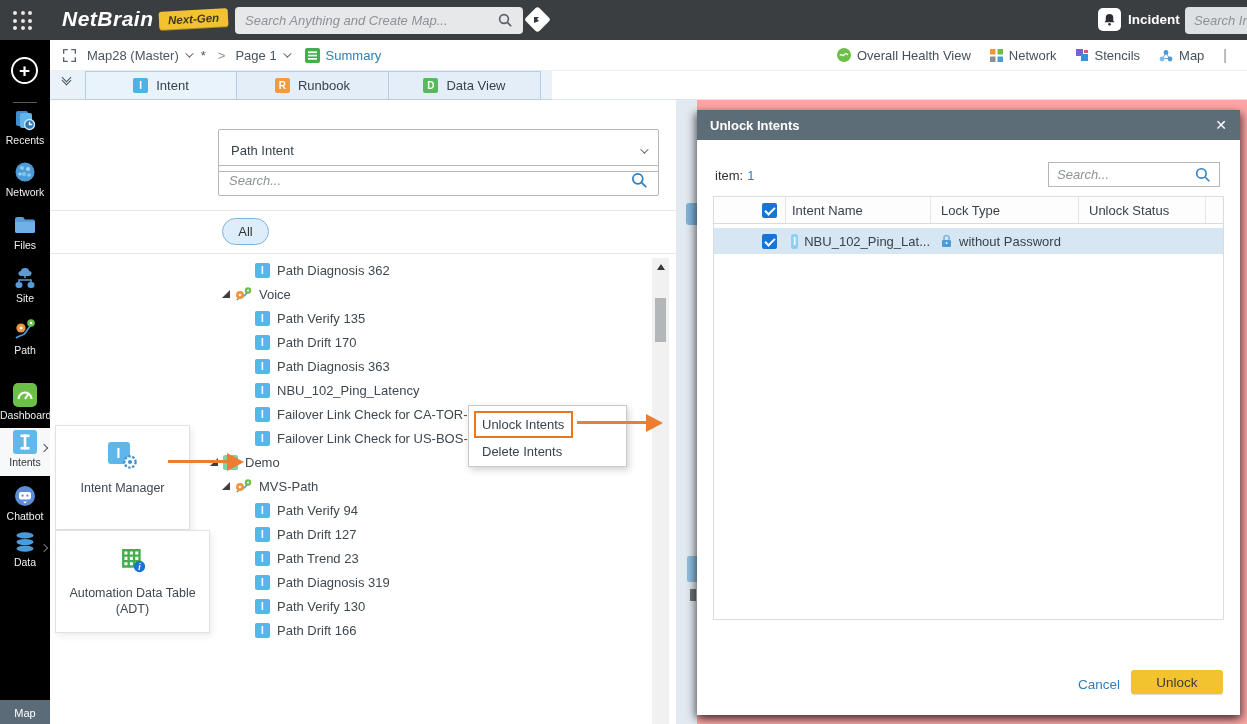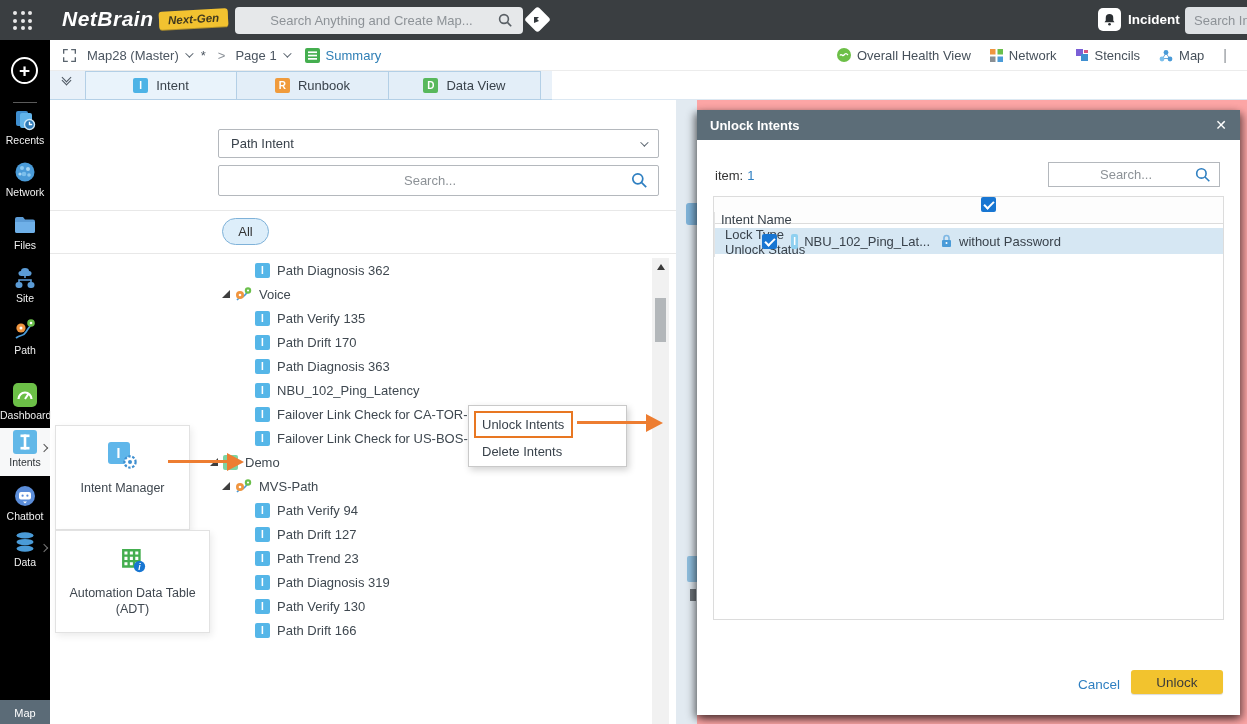--- a/index.html
+++ b/index.html
@@ -7,21 +7,21 @@
   .page { position:relative; width:1247px; height:724px; overflow:hidden; background:#fca5a5; }
 
   
   .topbar { position:absolute; left:0; top:0; width:1247px; height:40px; background:#3a3e41; z-index:5; }
   .apps-grid { position:absolute; left:13px; top:11px; width:20px; height:20px; display:grid; grid-template-columns:repeat(3,1fr); gap:3px; }
   .apps-grid i { width:4px; height:4px; border-radius:50%; background:#e9e9e9; }
   .logo { position:absolute; left:62px; top:7px; display:flex; align-items:center; }
   .logo-text { color:#fff; font-size:21px; font-weight:bold; font-style:italic; letter-spacing:.5px; }
   .logo-badge { margin-left:5px; background:#f2c230; color:#40391f; font-size:11.5px; font-weight:bold; font-style:italic; padding:3px 9px; border-radius:3px; transform:rotate(-3deg); box-shadow:0 1px 0 #b2912a; }
   .top-search { position:absolute; left:235px; top:7px; width:288px; height:27px; background:#e6e8ea; border-radius:4px; display:flex; align-items:center; padding:0 10px; color:#61666b; }
-  .ph { color:#8d9297; font-size:13px; white-space:nowrap; overflow:hidden;text-align:center; }
+  .ph { color:#8d9297; font-style:italic; font-size:13px; white-space:nowrap; overflow:hidden; }
   .top-search .ph { flex:1; }
   .diamond { position:absolute; left:528px; top:10px; width:19px; height:19px; background:#fff; border-radius:3px; transform:rotate(45deg); }
   .diamond svg { transform:rotate(-45deg); position:absolute; left:2px; top:2px; }
   .incident-icon { position:absolute; left:1098px; top:8px; width:23px; height:23px; background:#fff; border-radius:5px; display:flex; align-items:center; justify-content:center; }
   .incident-label { position:absolute; left:1128px; top:12px; color:#fff; font-size:13.5px; font-weight:bold; }
   .incident-search { position:absolute; left:1185px; top:7px; width:75px; height:27px; background:#dee1e4; border-radius:4px 0 0 4px; display:flex; align-items:center; padding:0 9px; }
 
   
   .sidebar { position:absolute; left:0; top:40px; width:50px; height:684px; background:#000; z-index:6; }
   .plus-btn { position:absolute; left:11px; top:17px; width:27px; height:27px; border:2px solid #fff; border-radius:50%; color:#fff; font-size:19px; line-height:23px; text-align:center; font-weight:bold; }
@@ -54,21 +54,21 @@
   .dbl-chev i { display:block; width:7px; height:7px; border-right:1.7px solid #4b555f; border-bottom:1.7px solid #4b555f; transform:rotate(45deg); margin-top:-4px; }
   .tab { position:absolute; top:0; height:29px; background:#e3eef8; border:1px solid #b3cfe6; display:flex; align-items:center; justify-content:center; gap:8px; font-size:13px; color:#39424b; }
   .tab-0 { left:35px; width:152px; background:#e9f3fb; }
   .tab-1 { left:186px; width:153px; }
   .tab-2 { left:338px; width:153px; }
   .tab-ico { width:15px; height:15px; border-radius:2px; color:#fff; font-size:10px; font-weight:bold; display:flex; align-items:center; justify-content:center; }
   .ti-0 { background:#4db3e6; } .ti-1 { background:#f09b3c; } .ti-2 { background:#58b85c; }
 
   
   .panel { position:absolute; left:50px; top:100px; width:626px; height:624px; background:#fff; z-index:3; }
-  .type-select { position:absolute; left:168px; top:29px; width:441px; height:29px; border:1px solid #b4b8bd; border-radius:2px; display:flex; align-items:center; padding:0 12px; font-size:13px; color:#39424b; }
+  .type-select { position:absolute; left:168px; top:29px; width:441px; height:43px; border:1px solid #b4b8bd; border-radius:2px; display:flex; align-items:center; padding:0 12px; font-size:13px; color:#39424b; }
   .type-select .chev { margin-left:auto; }
   .panel-search { position:absolute; left:168px; top:65px; width:441px; height:31px; border:1px solid #b4b8bd; border-radius:2px; display:flex; align-items:center; padding:0 10px; }
   .panel-search .ph { flex:1; }
   .mag-blue { color:#2e7fc1; } .mag-gray { color:#5a6066; }
   .hr1 { position:absolute; left:0; top:110px; width:626px; height:1px; background:#e8e8e8; }
   .all-pill { position:absolute; left:172px; top:118px; width:47px; height:27px; background:#ddeefa; border:1px solid #7fb2d9; border-radius:14px; font-size:13px; color:#333; display:flex; align-items:center; justify-content:center; }
   .hr2 { position:absolute; left:0; top:153px; width:626px; height:1px; background:#e8e8e8; }
   .tree { position:absolute; left:0; top:158px; width:626px; }
   .trow { position:relative; height:24px; margin-left:160px; width:440px; display:flex; align-items:center; font-size:13px; color:#3f4850; }
   .trow.lvl0 { padding-left:0; } .trow.lvl1 { padding-left:12px; } .trow.lvl2 { padding-left:45px; }
@@ -123,21 +123,21 @@
 
   
   .modal { position:absolute; left:697px; top:110px; width:543px; height:605px; background:#fff; z-index:50; box-shadow:-3px 3px 8px rgba(0,0,0,.45), 3px 4px 8px rgba(0,0,0,.45); }
   .modal-head { height:30px; background:#5c6d78; color:#fff; display:flex; align-items:center; padding:0 13px; font-size:13px; font-weight:bold; }
   .modal-close { margin-left:auto; font-weight:normal; font-size:14px; }
   .item-count { position:absolute; left:18px; top:56px; height:20px; line-height:20px; font-size:13px; color:#333; }
   .item-count b { color:#2e7fc1; font-weight:normal; margin-left:4px; }
   .modal-search { position:absolute; left:351px; top:52px; width:172px; height:25px; border:1px solid #b4b8bd; display:flex; align-items:center; padding:0 8px; }
   .modal-search .ph { flex:1; }
   .mtable { position:absolute; left:16px; top:86px; width:511px; height:424px; border:1px solid #dcdcdc; }
-  .mt-head { display:flex; height:27px; border-bottom:1px solid #dcdcdc; align-items:center; font-size:13px; color:#39424b; background:#fdfdfd;flex-direction:column; }
+  .mt-head { display:flex; height:27px; border-bottom:1px solid #dcdcdc; align-items:center; font-size:13px; color:#39424b; background:#fdfdfd; }
   .c0 { width:71px; display:flex; justify-content:flex-end; padding-right:8px; }
   .c1 { width:145px; padding-left:6px; align-self:stretch; display:flex; align-items:center; gap:6px; }
   .c2 { width:148px; padding-left:10px; align-self:stretch; display:flex; align-items:center; gap:6px; }
   .c3 { width:127px; padding-left:10px; align-self:stretch; display:flex; align-items:center; }
   .c4 { flex:1; align-self:stretch; }
   .mt-head .c1, .mt-head .c2, .mt-head .c3, .mt-head .c4 { border-left:1px solid #e4e4e4; }
   .mt-row { display:flex; height:26px; margin-top:4px; background:#d6e7f3; align-items:center; font-size:13px; color:#39424b; }
   .cb { position:relative; width:15px; height:15px; background:#1876d2; border-radius:2px; }
   .cb::after { content:""; position:absolute; left:5px; top:2px; width:4px; height:8px; border:solid #fff; border-width:0 2px 2px 0; transform:rotate(45deg); }
   .mi-intent { width:15px; height:15px; border-radius:2px; background:#8fd0f0; color:#fff; font-size:10px; font-weight:bold; display:flex; align-items:center; justify-content:center; }

